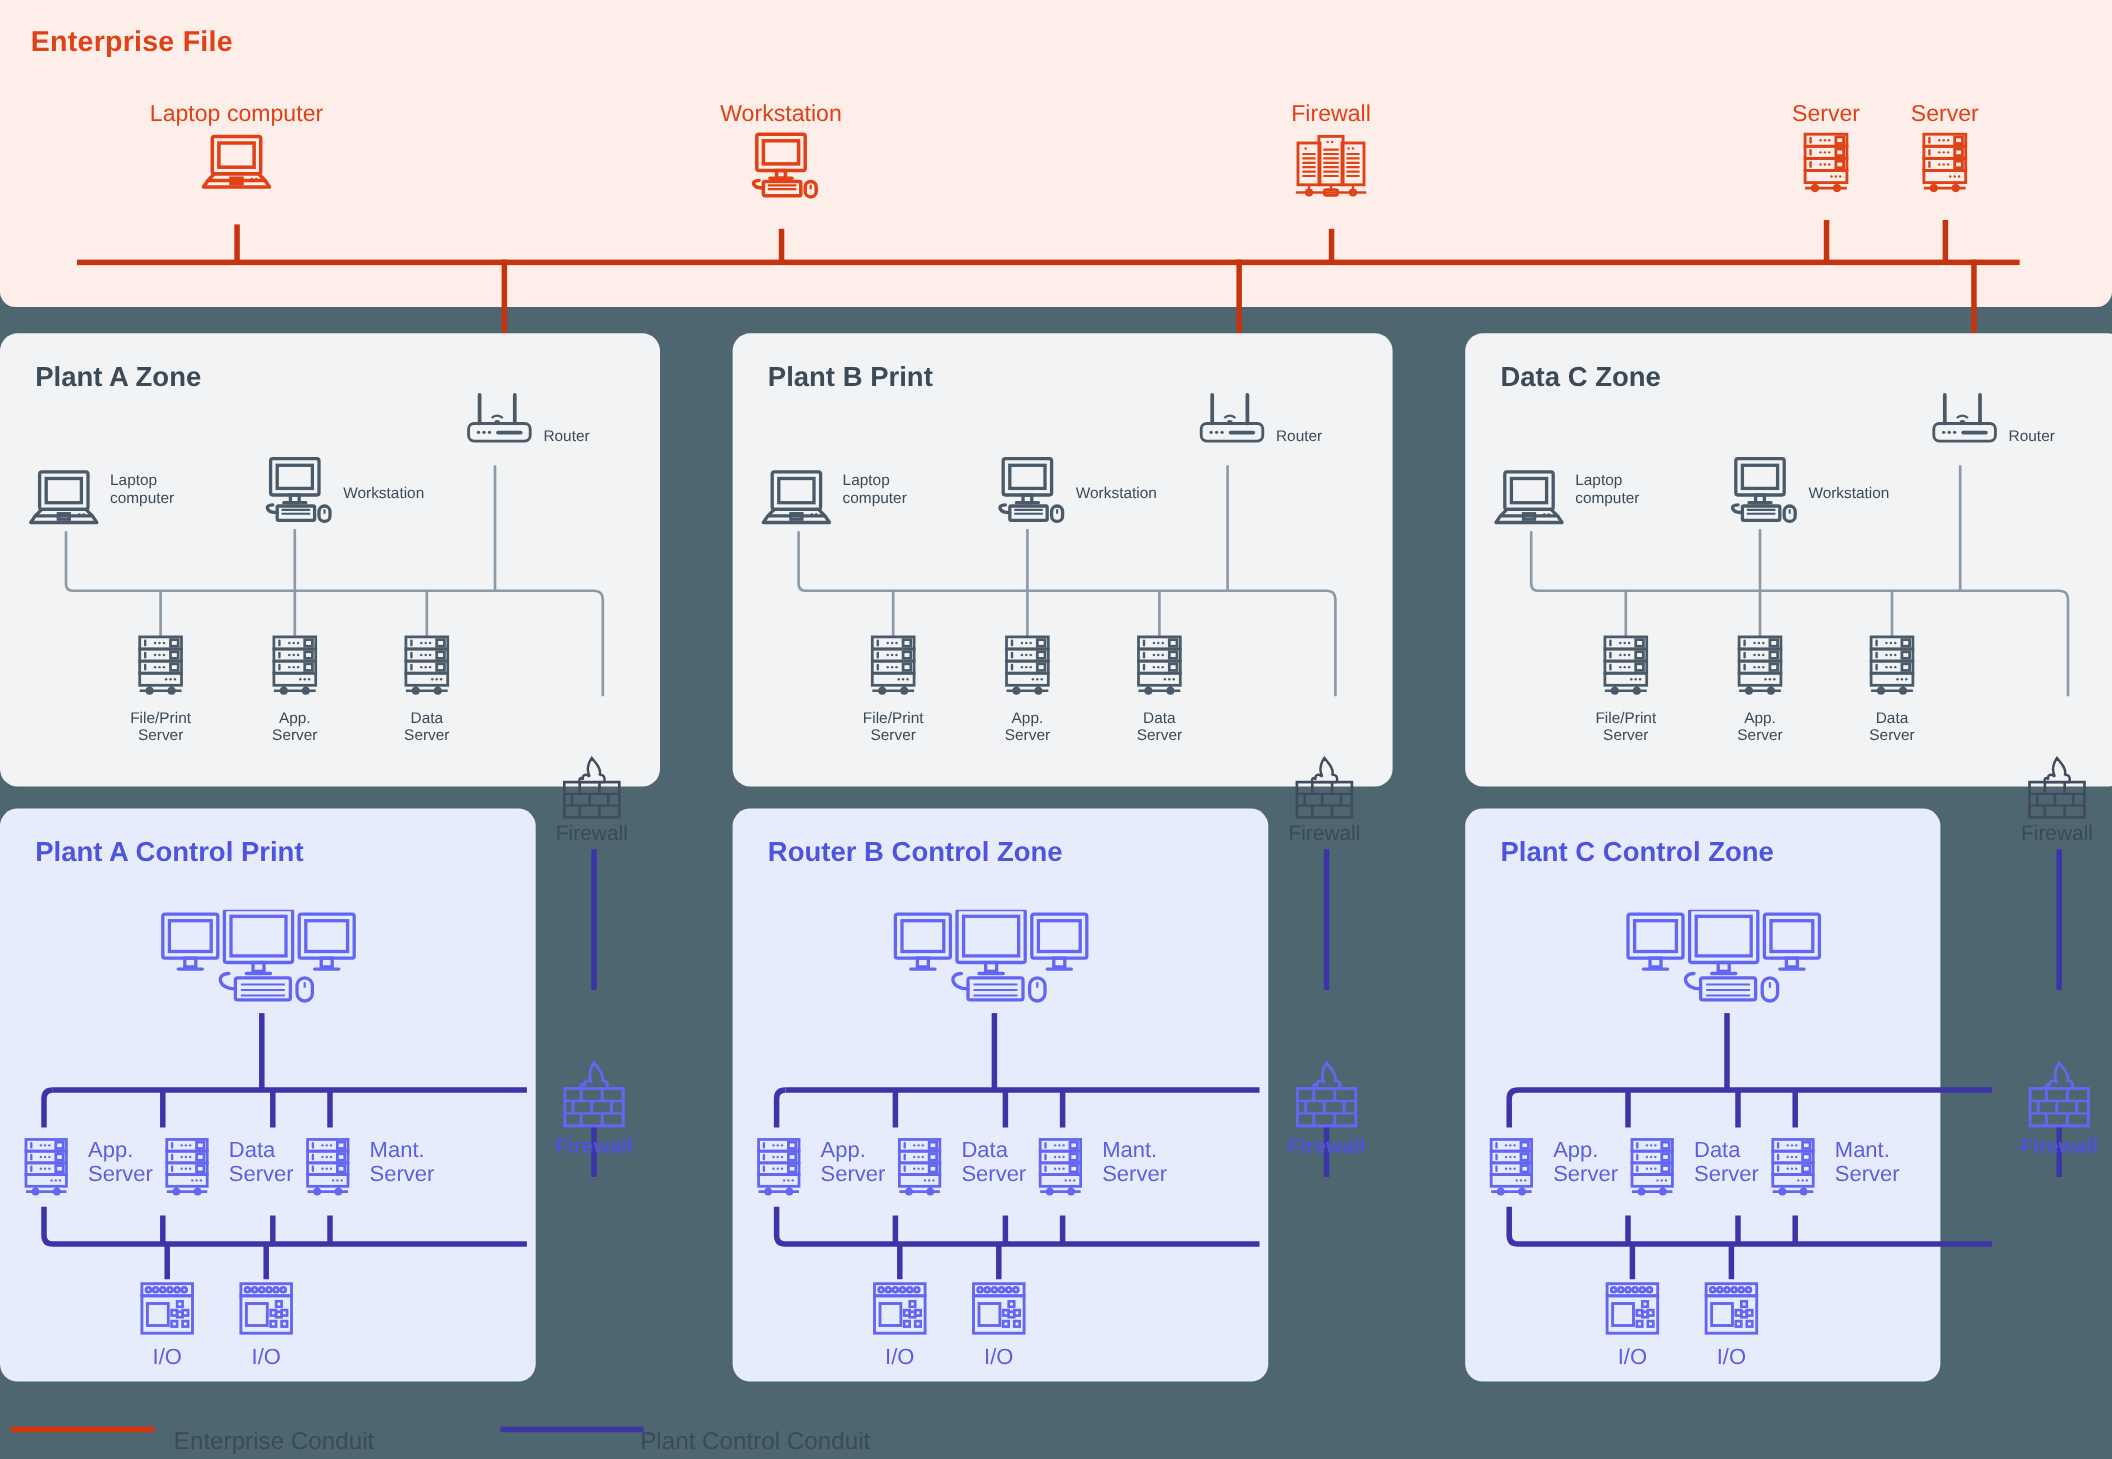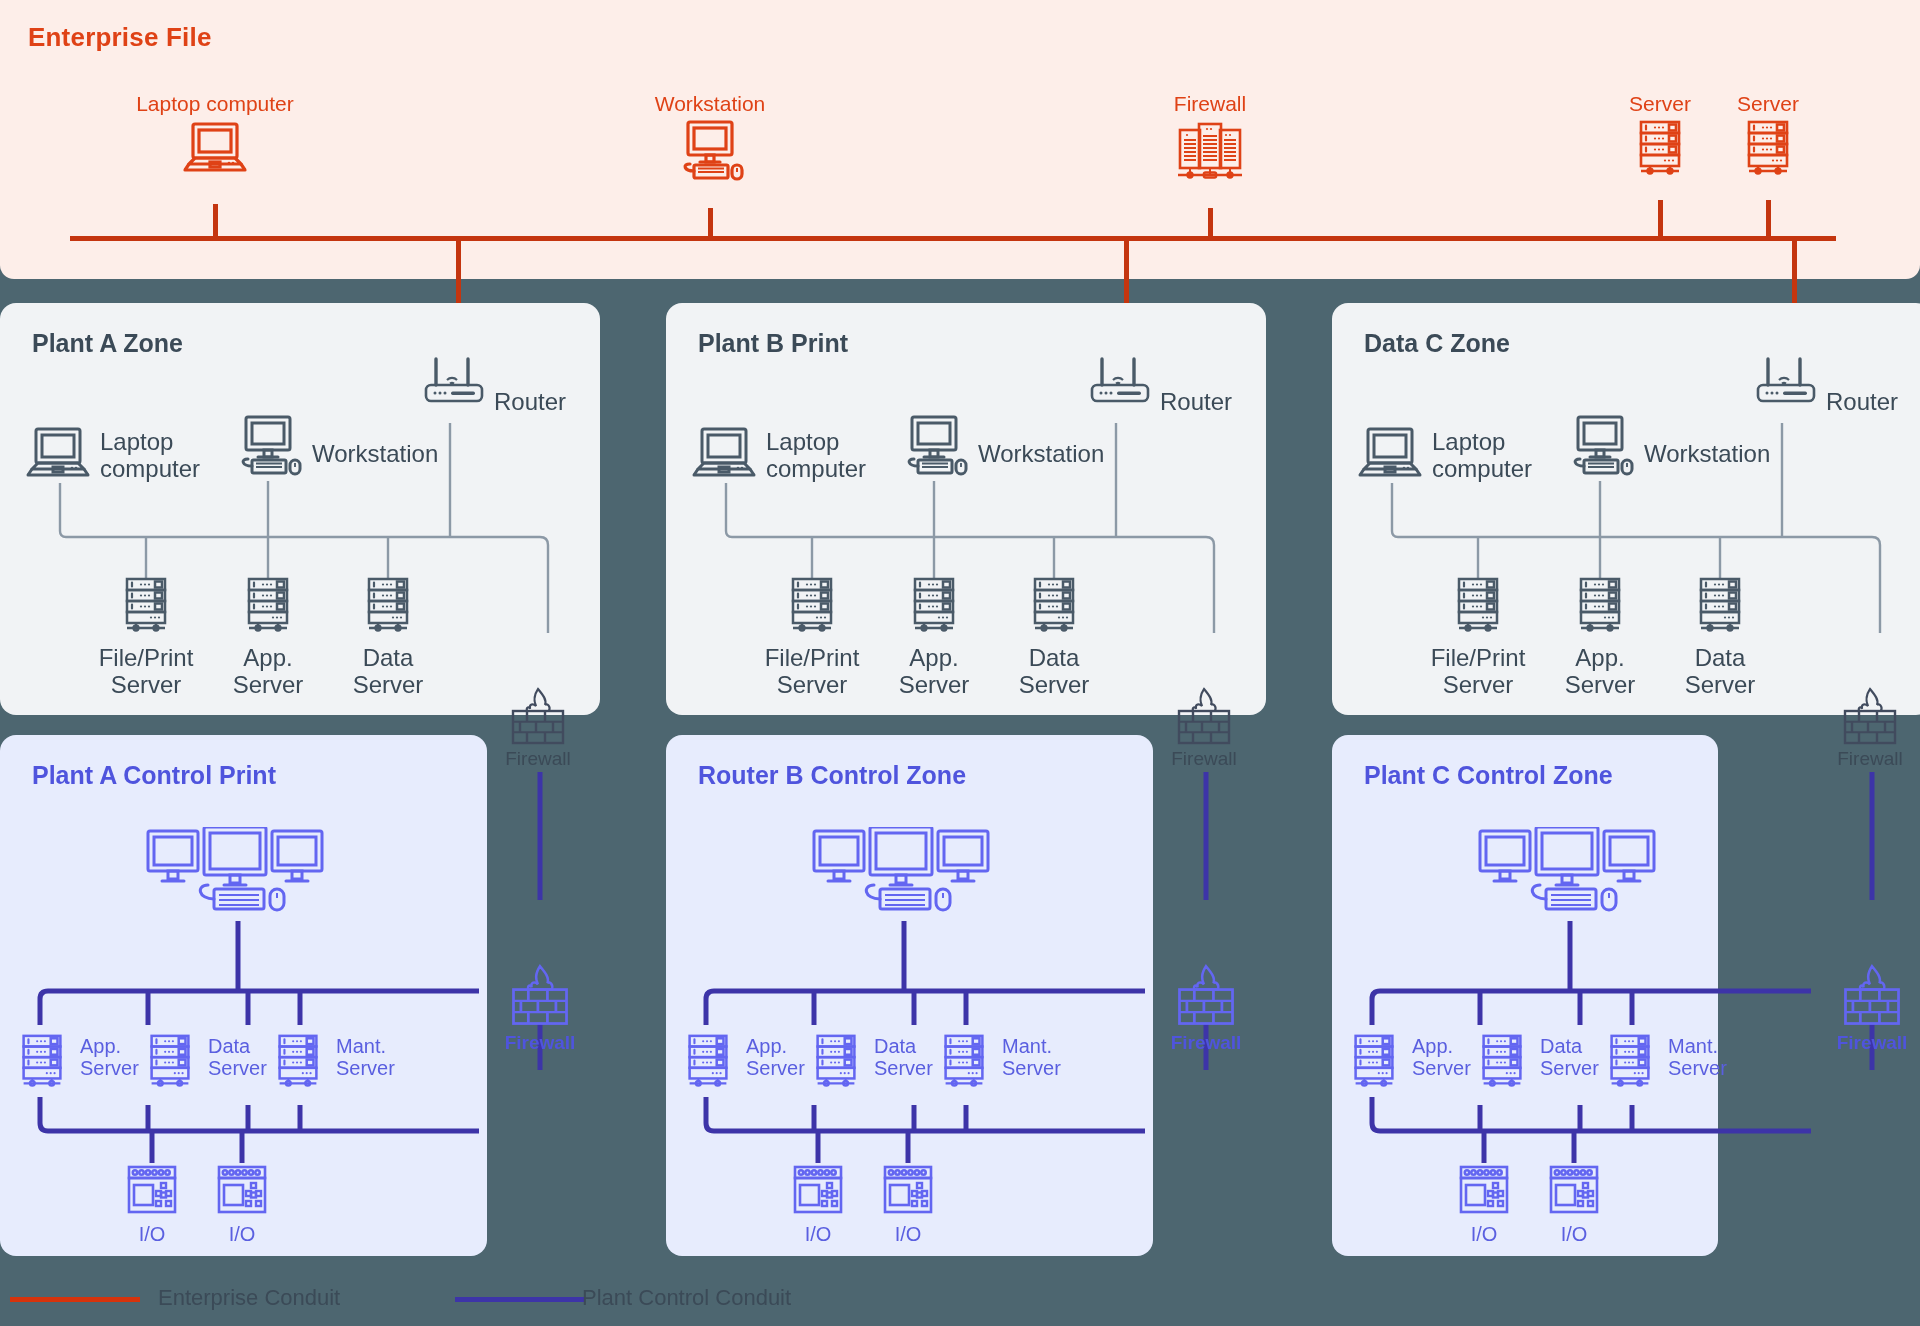--- a/index.html
+++ b/index.html
@@ -31,21 +31,21 @@
 
   
   .plant-zone{
     position:absolute;background:#f1f3f5;border-radius:16px;
   }
   .pz-title{
     position:absolute;left:32px;top:26px;
     font-size:25px;font-weight:bold;color:#3b4a57;
   }
   .pz-label{
-    position:absolute;font-size:24px;color:#3b4a57;line-height:1.12;
+    position:absolute;font-size:14px;color:#3b4a57;line-height:1.12;
   }
 
   
   .control-zone{
     position:absolute;background:#e7ecfd;border-radius:16px;
   }
   .cz-title{
     position:absolute;left:32px;top:26px;
     font-size:25px;font-weight:bold;color:#4f54dd;
   }
@@ -58,21 +58,21 @@
     position:absolute;font-size:19px;white-space:nowrap;text-align:center;
   }
   .fw-label.gray{color:#3b4a57;}
   .fw-label.indigo{color:#4f54dd;font-weight:bold;}
   svg.conn{position:absolute;overflow:visible;pointer-events:none;}
 
   
   .legend{position:absolute;left:0;bottom:0;width:1920px;height:58px;}
   .legend-swatch{position:absolute;height:5px;}
   .legend-text{
-    position:absolute;font-size:22px;color:#3b4a57;white-space:nowrap;
+    position:absolute;font-size:22px;color:#3b4a57;white-space:nowrap;margin-top:12px;
   }
 </style>
 </head>
 <body>
 
 <div class="canvas">
 
   <div class="enterprise-zone">
     <div class="ent-title">Enterprise File</div>
 
@@ -1164,21 +1164,21 @@
   <div class="node" style="left:1171px;top:963px;">
     <svg width="70" height="68" viewBox="0 0 66 62" fill="none" stroke="#6366f1" stroke-width="2.6">
       <path d="M33 2 C27 11 30 16 31 19 C28 16 24 17 25 22 C24 19 21 20 22 24 L44 24 C46 19 42 16 40 18 C42 13 38 8 33 2 Z" stroke-width="2.4"></path>
       <rect x="8" y="24" width="50" height="32"></rect>
       <path d="M8 34.7 H58 M8 45.3 H58" stroke-width="2.1"></path>
       <path d="M22 24 v10.7 M40 24 v10.7 M15 34.7 v10.6 M31 34.7 v10.6 M48 34.7 v10.6 M22 45.3 v10.7 M40 45.3 v10.7"></path>
     </svg>
   </div>
   <div class="fw-label indigo" style="left:1156px;top:1032px;width:100px;">Firewall</div>
 
-  <div class="control-zone" style="left:1332px;top:735px;width:386px;height:521px;">
+  <div class="control-zone" style="left:1332px;top:735px;width:432px;height:521px;">
     <div class="cz-title">Plant C Control Zone</div>
 
     <div class="node" style="left:142px;top:92px;">
       <svg width="190" height="92" viewBox="0 0 190 92" fill="none" stroke="#6366f1" stroke-width="3">
         <rect x="6" y="4" width="50" height="40" rx="2"></rect>
           <rect x="12" y="10" width="38" height="28"></rect>
         <rect x="26" y="44" width="10" height="8"></rect>
           <path d="M20 54 H42" stroke-linecap="round"></path>
         <rect x="62" y="0" width="62" height="48" rx="2"></rect>
           <rect x="68" y="6" width="50" height="36"></rect>

